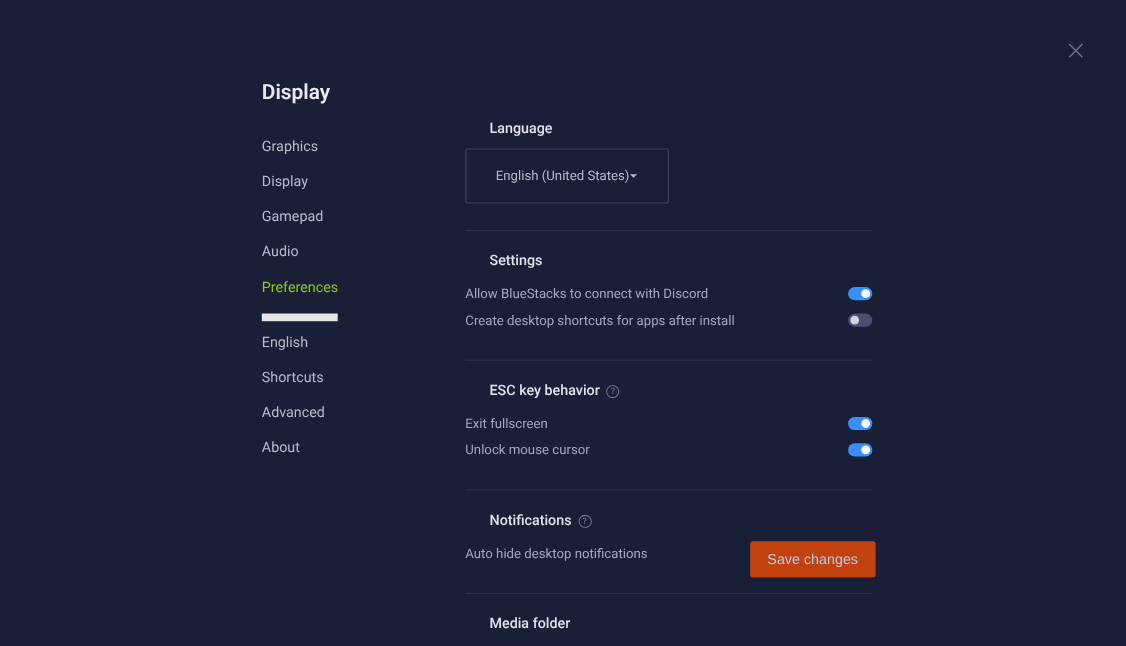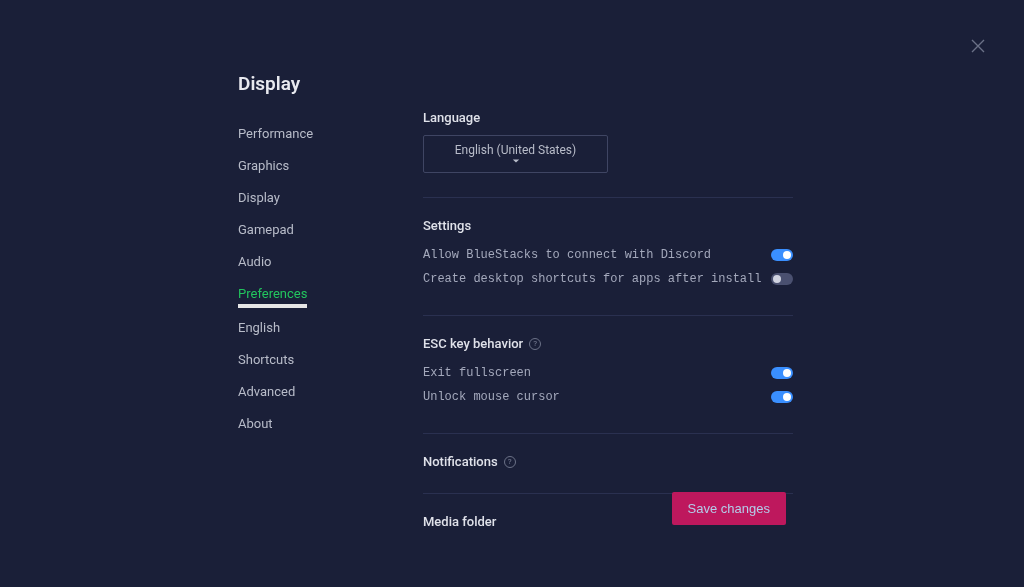--- a/index.html
+++ b/index.html
@@ -38,38 +38,39 @@
   }
   .nav-list { list-style: none; }
   .nav-item {
     font-size: 13px;
     color: #b8bcc9;
     padding: 5px 0;
     cursor: pointer;
     display: inline-block;
   }
   .nav-item.active {
-    color: #22c55e;
-    border-bottom: 4px solid #e5e5e5;
-    padding-bottom: 3px;
+    color: #84cc16;
+    border-bottom: 7px solid #e5e5e5;
+    padding-bottom: 16px;
   }
   .nav-row { margin-bottom: 7px; }
   .content {
     width: 370px;
     padding-top: 38px;
   }
   .section { margin-bottom: 24px; }
   .section-header {
     color: #e0e2ea;
     font-size: 13px;
     font-weight: 500;
     margin-bottom: 10px;
     display: flex;
     align-items: center;
     gap: 6px;
+    margin-left: 22px;
   }
   .help-icon {
     width: 12px;
     height: 12px;
     border: 1px solid #6b7187;
     border-radius: 50%;
     display: inline-flex;
     align-items: center;
     justify-content: center;
     font-size: 8px;
@@ -77,44 +78,43 @@
   }
   .select-wrap {
     position: relative;
     width: 185px;
   }
   .select {
     width: 100%;
     background: transparent;
     border: 1px solid #3f4563;
     border-radius: 2px;
-    padding: 7px 10px;
+    padding: 17px 10px;
     color: #b8bcc9;
     font-size: 12px;
     cursor: pointer;
     display: flex;
-    justify-content: space-between;
-    align-items: center;
-    flex-direction: column;
+    justify-content: center;
+    align-items: center;
   }
   .select svg { width: 8px; height: 8px; fill: #b8bcc9; }
   .divider {
     border: none;
     border-top: 1px solid #2a3050;
     margin: 18px 0 20px;
   }
   .row {
     display: flex;
     justify-content: space-between;
     align-items: center;
     padding: 5px 0;
     font-size: 12px;
     color: #a4a9bc;
   }
-  .row-label { flex: 1; font-family: Liberation Mono, monospace; }
+  .row-label { flex: 1; }
   .toggle {
     width: 22px;
     height: 12px;
     border-radius: 6px;
     position: relative;
     cursor: pointer;
     flex-shrink: 0;
   }
   .toggle::after {
     content: "";
@@ -126,23 +126,23 @@
     top: 2px;
     transition: left 0.15s;
   }
   .toggle.on { background: #3a8fff; }
   .toggle.on::after { left: 12px; }
   .toggle.off { background: #4a5070; }
   .toggle.off::after { left: 2px; background: #1a1f38; }
   .toggle.off.white::after { background: #d0d3e0; }
   .save-btn {
     position: absolute;
-    right: 238px;
+    right: 228px;
     bottom: 62px;
-    background: #be185d;
+    background: #c2410c;
     border: none;
     color: #b3cdea;
     font-size: 13px;
     padding: 9px 16px;
     border-radius: 2px;
     cursor: pointer;
   }
 </style>
 </head>
 <body>
@@ -150,21 +150,20 @@
 <div class="close-btn">
   <svg viewBox="0 0 16 16">
       <path stroke="currentColor" stroke-width="1.4" fill="none" d="M2 2 L14 14 M14 2 L2 14"></path>
     </svg>
 </div>
 
 <div class="container">
   <div class="sidebar">
     <h1 class="page-title">Display</h1>
     <ul class="nav-list">
-      <li class="nav-row"><span class="nav-item">Performance</span></li>
       <li class="nav-row"><span class="nav-item">Graphics</span></li>
       <li class="nav-row"><span class="nav-item">Display</span></li>
       <li class="nav-row"><span class="nav-item">Gamepad</span></li>
       <li class="nav-row"><span class="nav-item">Audio</span></li>
       <li class="nav-row"><span class="nav-item active">Preferences</span></li>
       <li class="nav-row"><span class="nav-item">English</span></li>
       <li class="nav-row"><span class="nav-item">Shortcuts</span></li>
       <li class="nav-row"><span class="nav-item">Advanced</span></li>
       <li class="nav-row"><span class="nav-item">About</span></li>
     </ul>
@@ -212,20 +211,24 @@
         <span class="toggle on"></span>
       </div>
     </div>
     <hr class="divider">
 
     <div class="section">
       <div class="section-header">
         <span>Notifications</span>
         <span class="help-icon">?</span>
       </div>
+      <div class="row">
+        <span class="row-label">Auto hide desktop notifications</span>
+        <span class="toggle off white"></span>
+      </div>
     </div>
     <hr class="divider">
 
     <div class="section">
       <div class="section-header">Media folder</div>
 
     </div>
 
   </div>
 </div>

